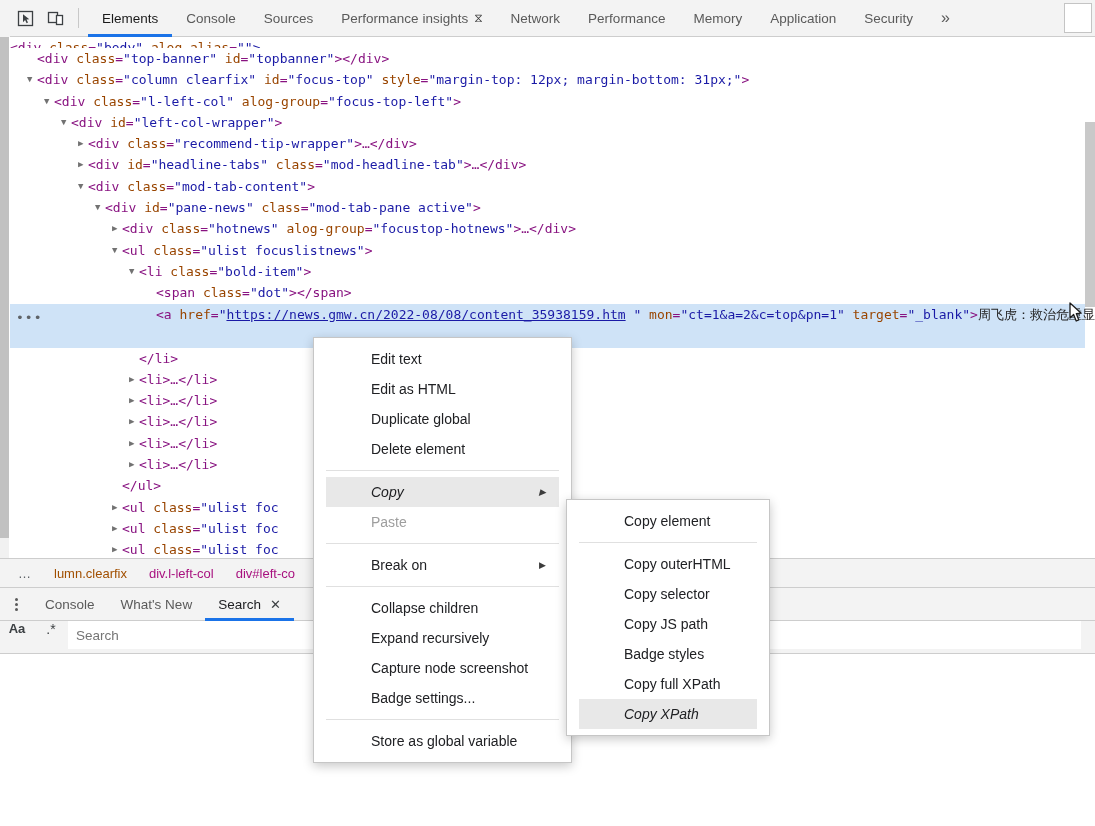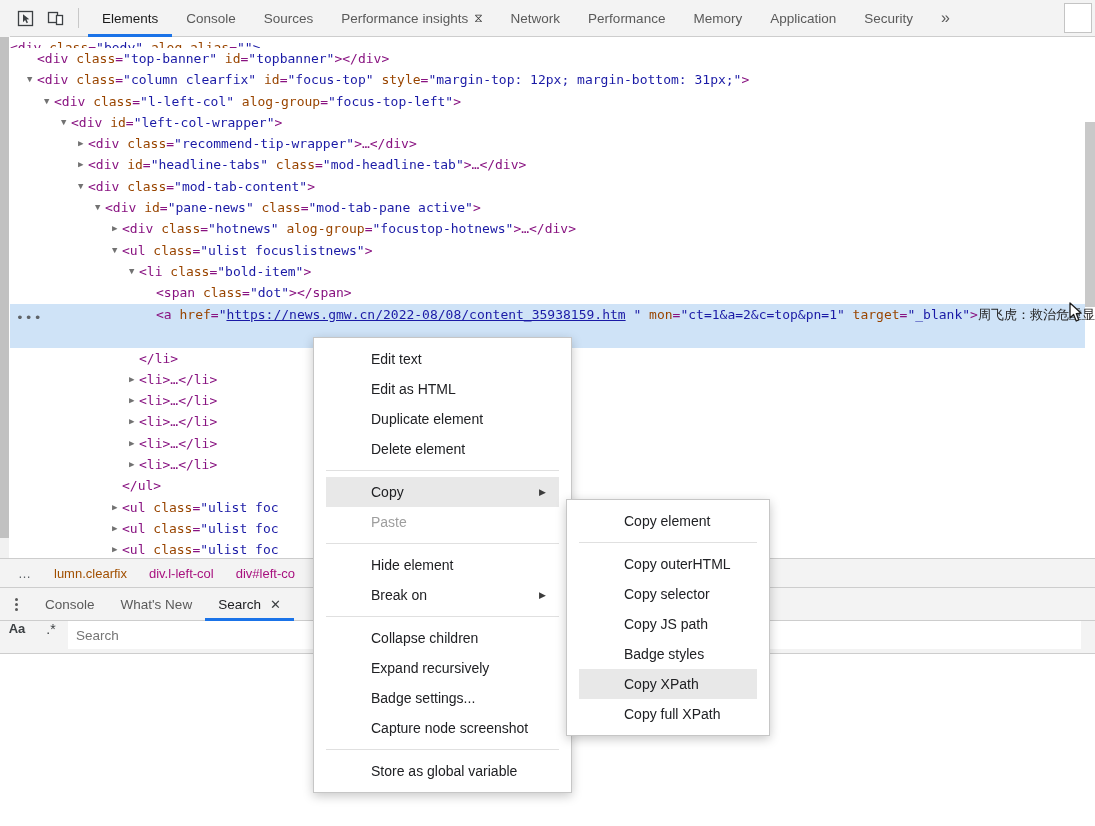--- a/index.html
+++ b/index.html
@@ -306,21 +306,21 @@
     z-index: 50;
   }
   .ctx-item {
     height: 30px;
     display: flex;
     align-items: center;
     padding: 0 16px 0 45px;
     position: relative;
     white-space: nowrap;
   }
-  .ctx-item.hl { background: #e8e8e8; }
+  .ctx-item.hl { background: #e8e8e8; font-style: italic; }
   .ctx-item.disabled { color: #9e9e9e; }
   .ctx-item .arrow {
     position: absolute;
     right: 13px;
     font-size: 9px;
     color: #3c3c3c;
   }
   .ctx-sep {
     height: 1px;
     background: #e0e0e0;
@@ -445,54 +445,51 @@
   </div>
 
   <div class="ctx ctx-main" id="ctx-main">
       <div class="ctx-item">
         <span>Edit text</span>
       </div>
       <div class="ctx-item">
         <span>Edit as HTML</span>
       </div>
       <div class="ctx-item">
-        <span>Duplicate element</span>
+        <span>Duplicate global</span>
       </div>
       <div class="ctx-item">
         <span>Delete element</span>
       </div>
       <div class="ctx-sep"></div>
       <div class="ctx-item hl">
         <span>Copy</span>
         <span class="arrow">▶</span>
       </div>
       <div class="ctx-item disabled">
         <span>Paste</span>
       </div>
       <div class="ctx-sep"></div>
       <div class="ctx-item">
-        <span>Hide element</span>
-      </div>
-      <div class="ctx-item">
         <span>Break on</span>
         <span class="arrow">▶</span>
       </div>
       <div class="ctx-sep"></div>
       <div class="ctx-item">
         <span>Collapse children</span>
       </div>
       <div class="ctx-item">
         <span>Expand recursively</span>
       </div>
       <div class="ctx-item">
+        <span>Capture node screenshot</span>
+      </div>
+      <div class="ctx-item">
         <span>Badge settings...</span>
       </div>
-      <div class="ctx-item">
-        <span>Capture node screenshot</span>
-      </div>
       <div class="ctx-sep"></div>
       <div class="ctx-item">
         <span>Store as global variable</span>
       </div>
     </div>
   <div class="ctx ctx-sub" id="ctx-sub">
       <div class="ctx-item">
         <span>Copy element</span>
       </div>
       <div class="ctx-sep"></div>
@@ -500,26 +497,26 @@
         <span>Copy outerHTML</span>
       </div>
       <div class="ctx-item">
         <span>Copy selector</span>
       </div>
       <div class="ctx-item">
         <span>Copy JS path</span>
       </div>
       <div class="ctx-item">
         <span>Badge styles</span>
+      </div>
+      <div class="ctx-item">
+        <span>Copy full XPath</span>
       </div>
       <div class="ctx-item hl">
         <span>Copy XPath</span>
-      </div>
-      <div class="ctx-item">
-        <span>Copy full XPath</span>
       </div>
     </div>
 
   <div class="cursor">
     <svg width="16" height="22" viewBox="0 0 16 22">
       <path d="M1 1 L1 16 L4.6 12.5 L7.2 19 L9.8 17.9 L7.3 11.6 L12.2 11.2 Z" fill="#ffffff" stroke="#1b1b1b" stroke-width="1.3" stroke-linejoin="round"></path>
     </svg>
   </div>
 
 </div>

